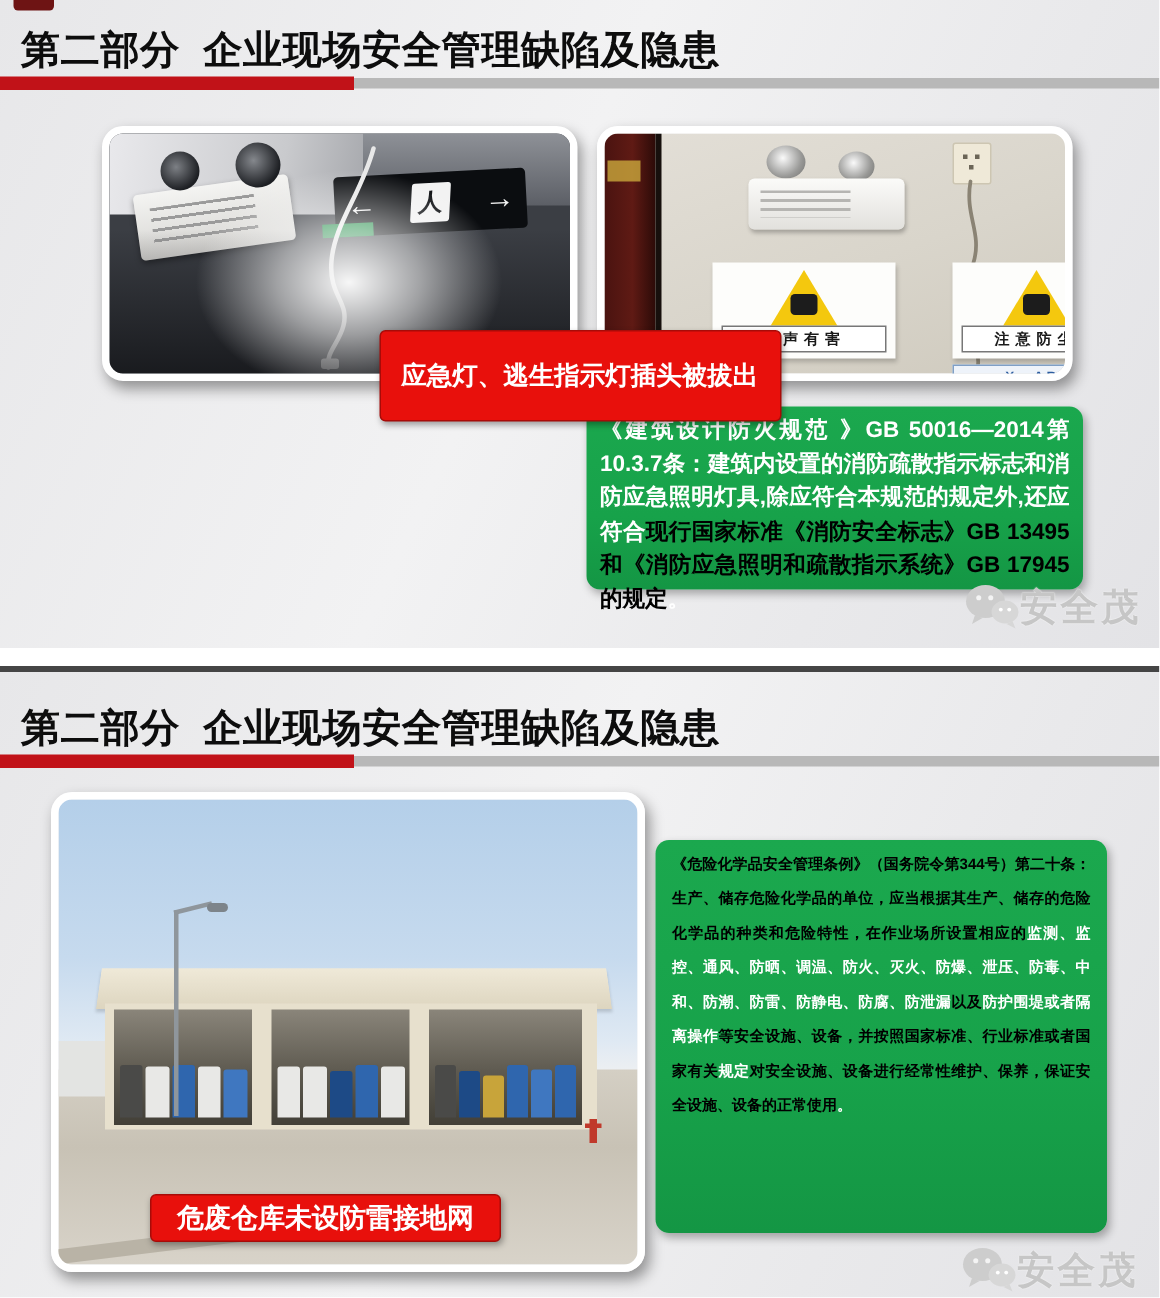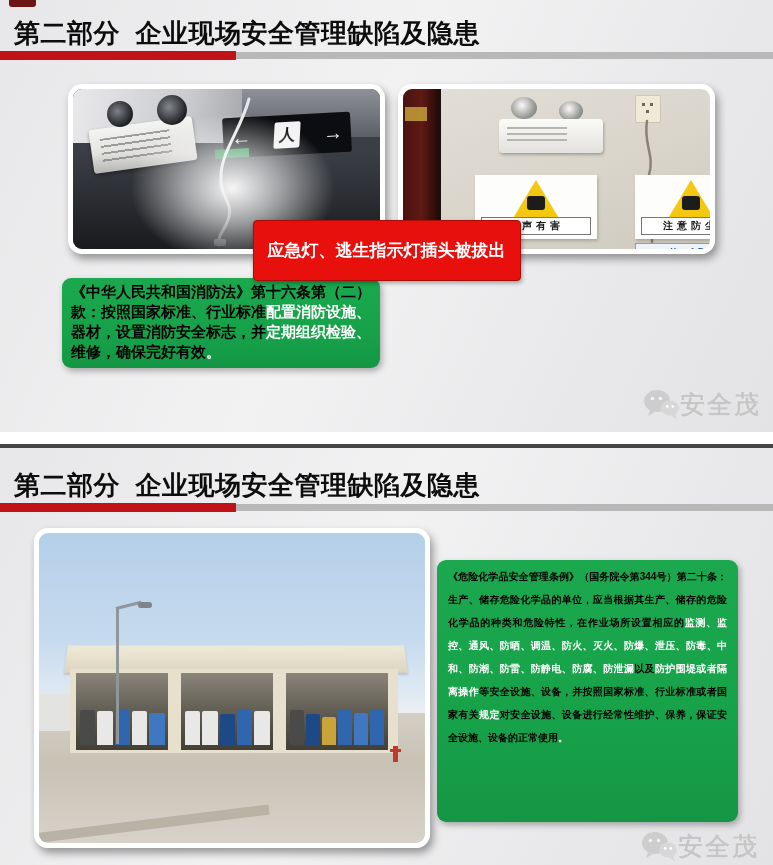--- a/index.html
+++ b/index.html
@@ -146,21 +146,21 @@
       <div class="warn-sign ws-2">
         <div class="tri"></div>
         <div class="warn-label">注意防尘</div>
       </div>
       <div class="blue-sign">X—ARY</div>
     </div>
   </div>
 
   <div class="caption-red" id="caption1">应急灯、逃生指示灯插头被拔出</div>
 
-  <div class="green-box" id="lawbox-fire"><span class="seg-black">《中华人民共和国消防法》第十六条第（二）款：按照国家标准、行业标准</span><span class="seg-white">配置消防设施、</span><span class="seg-black">器材，设置消防安全标志，并</span><span class="seg-white">定期组织检验、</span><span class="seg-black">维修，确保完好有效</span><span class="seg-white">。</span></div>
+  <div class="green-box" id="lawbox-code"><span class="seg-white">《建筑设计防火规范 》GB 50016—2014第10.3.7条：建筑内设置的消防疏散指示标志和消防应急照明灯具,除应符合本规范的规定外,还应符合</span><span class="seg-black">现行国家标准《消防安全标志》GB 13495和《消防应急照明和疏散指示系统》GB 17945的规定</span><span class="seg-white">。</span></div>
 
   <div class="watermark">
     <svg width="38" height="32" viewBox="0 0 38 32">
       <ellipse cx="15" cy="13" rx="13" ry="11" fill="#cdcdcd"></ellipse>
       <path d="M8 22 L6 28 L13 24 Z" fill="#cdcdcd"></path>
       <circle cx="10.5" cy="10.5" r="1.7" fill="#f4f4f4"></circle>
       <circle cx="18.5" cy="10.5" r="1.7" fill="#f4f4f4"></circle>
       <ellipse cx="28" cy="20" rx="9" ry="7.6" fill="#d7d7d7"></ellipse>
       <path d="M33 26 L35 31 L29 28 Z" fill="#d7d7d7"></path>
       <circle cx="25.2" cy="18.4" r="1.3" fill="#ffffff"></circle>
@@ -214,20 +214,21 @@
           </div>
         </div>
       </div>
       <div class="lamp-pole"></div>
       <div class="lamp-arm"></div>
       <div class="lamp-head"></div>
       <div class="hydrant"></div>
     </div>
   </div>
 
+  <div class="caption-red" id="caption2">危废仓库未设防雷接地网</div>
 
   <div class="green-box" id="lawbox-chem"><span class="seg-black">《危险化学品安全管理条例》（国务院令第344号）第二十条：生产、储存危险化学品的单位，应当根据其生产、储存的危险化学品的种类和危险特性，在作业场所设置相应的</span><span class="seg-white">监测、监控、通风、防晒、调温、防火、灭火、防爆、泄压、防毒、中和、防潮、防雷、防静电、防腐、防泄漏</span><span class="seg-black">以及</span><span class="seg-white">防护围堤或者隔离操作</span><span class="seg-black">等安全设施、设备，并按照国家标准、行业标准或者国家有关</span><span class="seg-white">规定</span><span class="seg-black">对安全设施、设备进行经常性维护、保养，保证安全设施、设备的正常使用</span><span class="seg-white">。</span></div>
 
   <div class="watermark">
     <svg width="38" height="32" viewBox="0 0 38 32">
       <ellipse cx="15" cy="13" rx="13" ry="11" fill="#cdcdcd"></ellipse>
       <path d="M8 22 L6 28 L13 24 Z" fill="#cdcdcd"></path>
       <circle cx="10.5" cy="10.5" r="1.7" fill="#f4f4f4"></circle>
       <circle cx="18.5" cy="10.5" r="1.7" fill="#f4f4f4"></circle>
       <ellipse cx="28" cy="20" rx="9" ry="7.6" fill="#d7d7d7"></ellipse>

